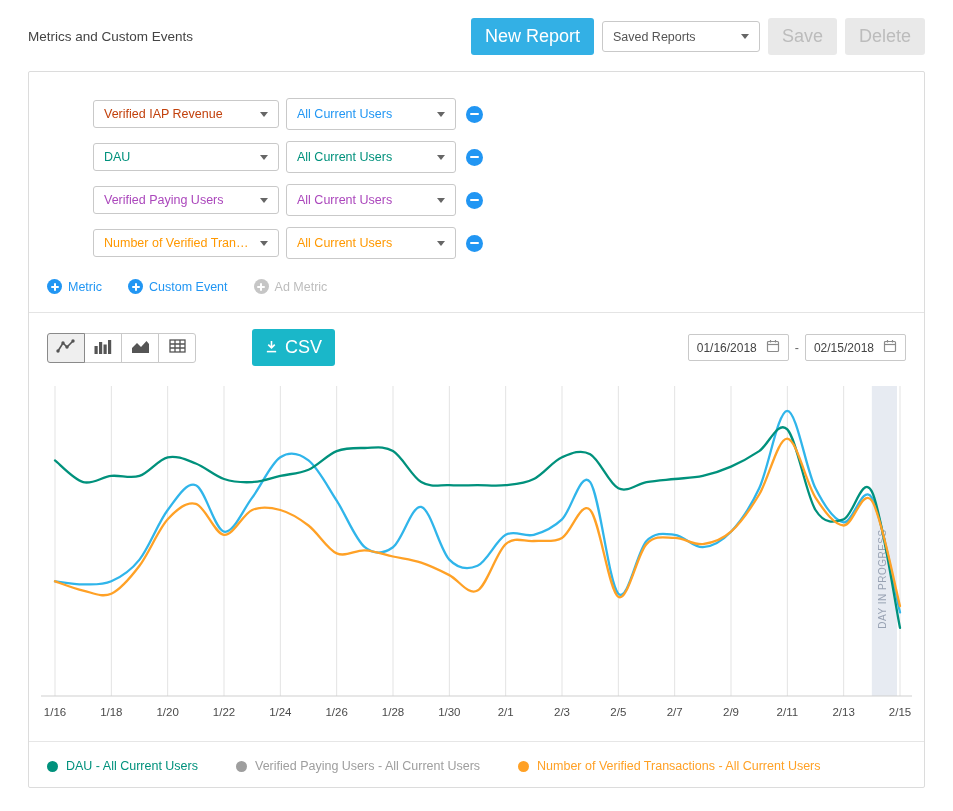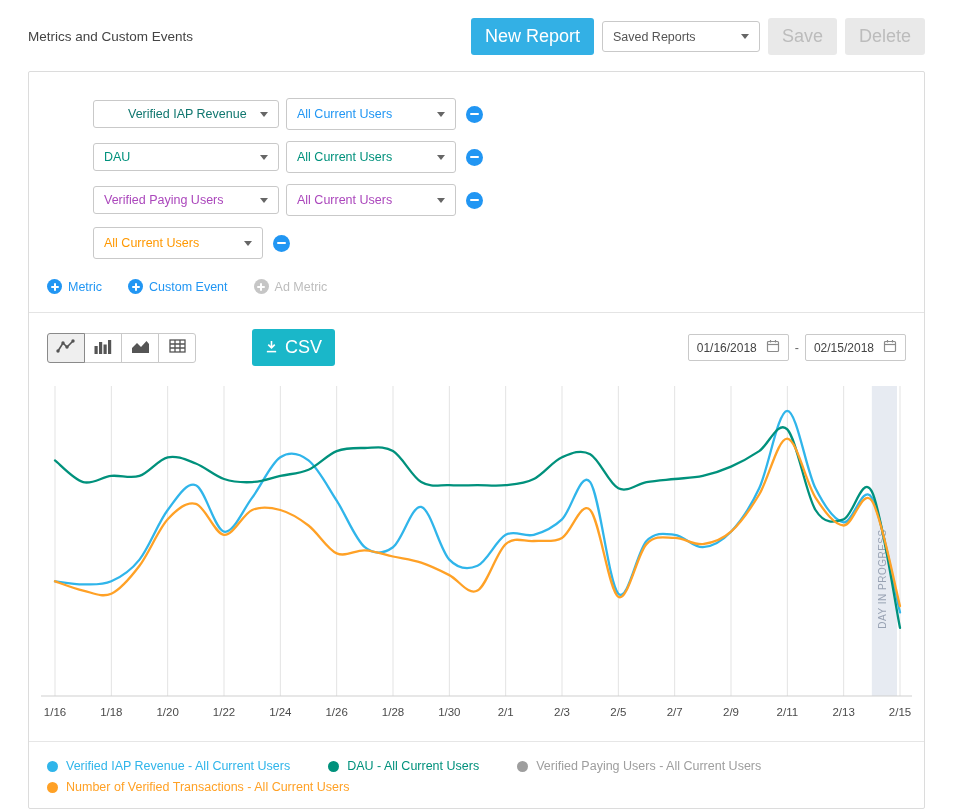--- a/index.html
+++ b/index.html
@@ -81,21 +81,21 @@
       <button class="btn btn-disabled">Delete</button>
     </div>
   </div>
 
   <div class="card">
 
     <div class="metrics-section">
 
       <div class="metric-row">
         <div class="select-box metric-select">
-          <span class="val" style="color: #0f766e; margin-left: 24px;">Verified IAP Revenue</span>
+          <span class="val" style="color: #c2410c;">Verified IAP Revenue</span>
           <span class="caret"></span>
         </div>
         <div class="select-box segment-select">
           <span class="val" style="color: rgb(33, 150, 243);">All Current Users</span>
           <span class="caret"></span>
         </div>
         <button class="remove-btn" title=""></button>
       </div>
 
       <div class="metric-row">
@@ -116,20 +116,24 @@
           <span class="caret"></span>
         </div>
         <div class="select-box segment-select">
           <span class="val" style="color: rgb(171, 71, 188);">All Current Users</span>
           <span class="caret"></span>
         </div>
         <button class="remove-btn"></button>
       </div>
 
       <div class="metric-row">
+        <div class="select-box metric-select">
+          <span class="val" style="color: rgb(255, 152, 0);">Number of Verified Trans...</span>
+          <span class="caret"></span>
+        </div>
         <div class="select-box segment-select">
           <span class="val" style="color: rgb(255, 152, 0);">All Current Users</span>
           <span class="caret"></span>
         </div>
         <button class="remove-btn"></button>
       </div>
 
       <div class="add-row">
         <div class="add-link">
           <span class="plus-circle"></span>
@@ -262,24 +266,20 @@
           <text x="859" y="336" text-anchor="middle" font-size="11.5" fill="#4a4a4a">2/15</text>
           <line x1="0" y1="316" x2="871" y2="316" stroke="#cfcfcf" stroke-width="1"></line>
           <path d="M14,201.3C18.7,201.8 32.8,204.4 42.2,204.4C51.6,204.4 60.9,205.4 70.3,201.3C79.7,197.2 89.1,191.5 98.5,179.6C107.9,167.7 117.3,142.4 126.7,130.0C136.1,117.6 145.4,101.6 154.8,105.2C164.2,108.8 173.6,149.6 183.0,151.7C192.4,153.8 201.8,130.0 211.2,117.6C220.6,105.2 229.9,83.5 239.3,77.3C248.7,71.1 258.1,73.2 267.5,80.4C276.9,87.6 286.3,106.2 295.7,120.7C305.1,135.2 314.4,159.5 323.8,167.2C333.2,175.0 342.6,173.9 352.0,167.2C361.4,160.5 370.8,124.8 380.2,126.9C389.6,129.0 398.9,169.8 408.3,179.6C417.7,189.4 427.1,189.9 436.5,185.8C445.9,181.7 455.3,160.0 464.7,154.8C474.1,149.6 483.4,157.4 492.8,154.8C502.2,152.2 511.6,148.1 521.0,139.3C530.4,130.5 539.8,89.7 549.2,102.1C558.6,114.5 567.9,203.9 577.3,213.7C586.7,223.5 596.1,170.8 605.5,161.0C614.9,151.2 624.3,153.8 633.7,154.8C643.1,155.8 652.4,167.7 661.8,167.2C671.2,166.7 680.6,161.5 690.0,151.7C699.4,141.9 708.8,128.4 718.2,108.3C727.6,88.1 736.9,30.8 746.3,30.8C755.7,30.8 765.1,89.7 774.5,108.3C783.9,126.9 793.3,140.8 802.7,142.4C812.1,143.9 821.4,102.6 830.8,117.6C840.2,132.6 854.3,213.2 859.0,232.3" fill="none" stroke="#30b5ea" stroke-width="2.3" stroke-linecap="round"></path>
           <path d="M14,80.39999999999999C18.7,84.0 32.8,99.5 42.2,102.1C51.6,104.7 60.9,96.9 70.3,95.9C79.7,94.9 89.1,99.0 98.5,95.9C107.9,92.8 117.3,79.4 126.7,77.3C136.1,75.2 145.4,79.9 154.8,83.5C164.2,87.1 173.6,95.9 183.0,99.0C192.4,102.1 201.8,102.6 211.2,102.1C220.6,101.6 229.9,98.0 239.3,95.9C248.7,93.8 258.1,93.8 267.5,89.7C276.9,85.6 286.3,74.7 295.7,71.1C305.1,67.5 314.4,68.0 323.8,68.0C333.2,68.0 342.6,65.4 352.0,71.1C361.4,76.8 370.8,96.4 380.2,102.1C389.6,107.8 398.9,104.7 408.3,105.2C417.7,105.7 427.1,105.2 436.5,105.2C445.9,105.2 455.3,106.2 464.7,105.2C474.1,104.2 483.4,103.7 492.8,99.0C502.2,94.4 511.6,81.4 521.0,77.3C530.4,73.2 539.8,69.0 549.2,74.2C558.6,79.4 567.9,103.6 577.3,108.3C586.7,112.9 596.1,103.7 605.5,102.1C614.9,100.6 624.3,100.0 633.7,99.0C643.1,98.0 652.4,98.0 661.8,95.9C671.2,93.8 680.6,90.7 690.0,86.6C699.4,82.5 708.8,77.3 718.2,71.1C727.6,64.9 736.9,39.6 746.3,49.4C755.7,59.2 765.1,115.0 774.5,130.0C783.9,145.0 793.3,142.4 802.7,139.3C812.1,136.2 821.4,93.3 830.8,111.4C840.2,129.5 854.3,225.1 859.0,247.8" fill="none" stroke="#00917c" stroke-width="2.3" stroke-linecap="round"></path>
           <path d="M14,201.3C18.7,202.8 32.8,208.5 42.2,210.6C51.6,212.7 60.9,217.8 70.3,213.7C79.7,209.6 89.1,198.2 98.5,185.8C107.9,173.4 117.3,149.6 126.7,139.3C136.1,129.0 145.4,121.2 154.8,123.8C164.2,126.4 173.6,153.8 183.0,154.8C192.4,155.8 201.8,134.1 211.2,130.0C220.6,125.9 229.9,127.4 239.3,130.0C248.7,132.6 258.1,138.3 267.5,145.5C276.9,152.7 286.3,169.3 295.7,173.4C305.1,177.5 314.4,169.8 323.8,170.3C333.2,170.8 342.6,174.4 352.0,176.5C361.4,178.6 370.8,179.6 380.2,182.7C389.6,185.8 398.9,190.4 408.3,195.1C417.7,199.8 427.1,215.8 436.5,210.6C445.9,205.4 455.3,172.4 464.7,164.1C474.1,155.8 483.4,162.0 492.8,161.0C502.2,160.0 511.6,163.1 521.0,157.9C530.4,152.7 539.8,120.2 549.2,130.0C558.6,139.8 567.9,211.1 577.3,216.8C586.7,222.5 596.1,173.9 605.5,164.1C614.9,154.3 624.3,157.9 633.7,157.9C643.1,157.9 652.4,165.1 661.8,164.1C671.2,163.1 680.6,160.0 690.0,151.7C699.4,143.4 708.8,130.0 718.2,114.5C727.6,99.0 736.9,58.2 746.3,58.7C755.7,59.2 765.1,103.1 774.5,117.6C783.9,132.1 793.3,145.0 802.7,145.5C812.1,146.0 821.4,107.3 830.8,120.7C840.2,134.1 854.3,208.5 859.0,226.1" fill="none" stroke="#ffa126" stroke-width="2.3" stroke-linecap="round"></path>
         </svg>
     </div>
 
     <div class="legend">
       <div class="legend-item">
-        <span class="dot" style="background-color: rgb(48, 181, 234);"></span>
-        <span style="color: rgb(48, 181, 234);">Verified IAP Revenue - All Current Users</span>
-      </div>
-      <div class="legend-item">
         <span class="dot" style="background-color: rgb(0, 145, 124);"></span>
         <span style="color: rgb(0, 145, 124);">DAU - All Current Users</span>
       </div>
       <div class="legend-item">
         <span class="dot" style="background-color: rgb(158, 158, 158);"></span>
         <span style="color: rgb(158, 158, 158);">Verified Paying Users - All Current Users</span>
       </div>
       <div class="legend-item">
         <span class="dot" style="background-color: rgb(255, 161, 38);"></span>
         <span style="color: rgb(255, 161, 38);">Number of Verified Transactions - All Current Users</span>

